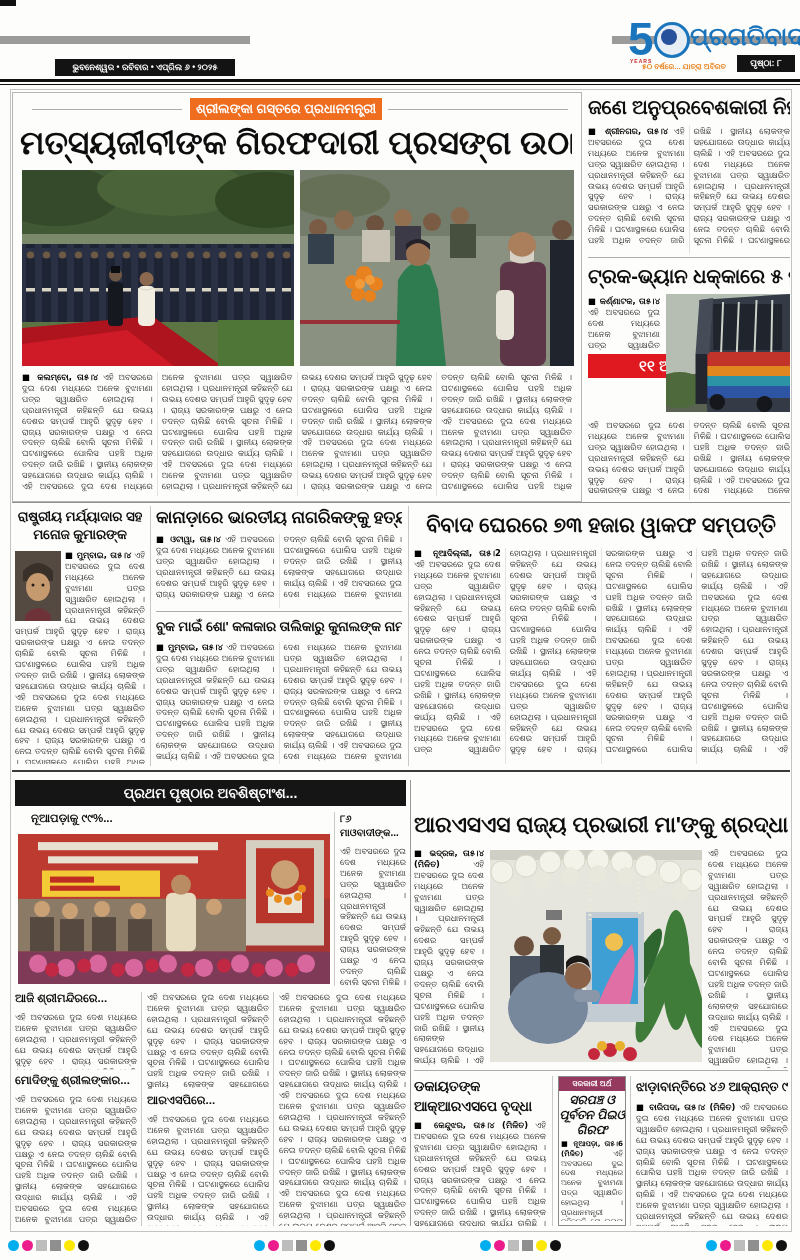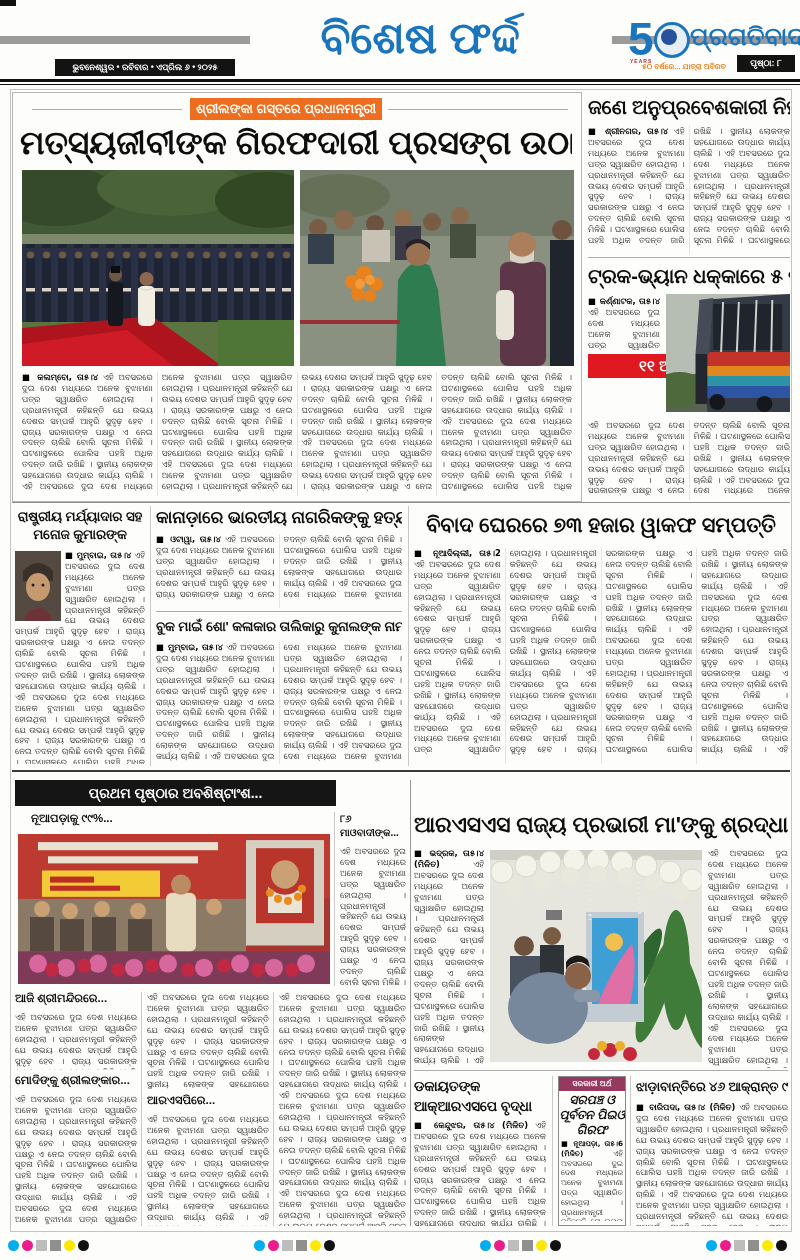--- a/index.html
+++ b/index.html
@@ -30,21 +30,20 @@
 </head>
 <body>
 
 <div id="page">
 
   <div class="abs" style="left:0;top:0;width:16px;height:6px;background:#111;"></div>
   <div class="abs" style="left:180;top:0;width:10px;height:4px;background:#111;"></div>
   <div class="abs" style="left:0px;top:36px;width:250px;height:8px;background:#9b9b9b;"></div>
   <div class="abs" style="left:612px;top:36px;width:188px;height:8px;background:#9b9b9b;"></div>
 
-  <div class="abs hl center" style="left:235px;top:6px;width:370px;height:66px;font-size:44px;line-height:64px;color:#1b75bc;">ବିଶେଷ ଫର୍ଦ୍ଦ</div>
 
   <div class="abs" style="left:55px;top:59px;width:180px;height:17px;background:#131313;color:#fff;font-size:8.5px;line-height:17px;text-align:center;font-weight:bold;">ଭୁବନେଶ୍ୱର • ରବିବାର • ଏପ୍ରିଲ ୬ • ୨୦୨୫</div>
 
   <div class="abs" style="left:628px;top:18px;width:170px;height:56px;">
     <span class="abs" style="left:0;top:-6px;font-size:46px;font-weight:800;color:#1b75bc;font-family:'Liberation Sans',sans-serif;">5</span>
     <span class="abs" style="left:26px;top:4px;width:30px;height:30px;border-radius:50%;border:3px solid #1b75bc;background:#e8eef6;"></span>
     <span class="abs" style="left:33px;top:11px;width:16px;height:16px;border-radius:50%;background:#27519b;"></span>
     <span class="abs" style="left:2px;top:40px;font-size:5px;color:#c22;letter-spacing:1px;font-weight:bold;">YEARS</span>
     <span class="abs" style="left:62px;top:4px;font-size:25px;font-weight:800;color:#1b75bc;white-space:nowrap;">ପ୍ରଗତିବାଦୀ</span>
     <span class="abs" style="left:14px;top:44px;font-size:7.5px;font-weight:bold;color:#e8821e;white-space:nowrap;">୫୦ ବର୍ଷରେ... ଯାତ୍ରା ଅବିରତ</span>
@@ -212,21 +211,21 @@
   <div class="abs vline" style="left:408px;top:506px;height:260px;"></div>
 
   <div class="abs hl center nw" style="left:414px;top:508px;width:374px;height:34px;font-size:21px;line-height:34px;">ବିବାଦ ଘେରରେ ୭୩ ହଜାର ୱାକଫ ସମ୍ପତ୍ତି</div>
   <div class="abs body-txt cols4" style="left:414px;top:548px;width:374px;height:216px;">
     <b class="byline">■ ନୂଆଦିଲ୍ଲୀ, ତା୫।2</b>
     <span> ଏହି ଅବସରରେ ଦୁଇ ଦେଶ ମଧ୍ୟରେ ଅନେକ ବୁଝାମଣା ପତ୍ର ସ୍ୱାକ୍ଷରିତ ହୋଇଥିଲା । ପ୍ରଧାନମନ୍ତ୍ରୀ କହିଛନ୍ତି ଯେ ଉଭୟ ଦେଶର ସମ୍ପର୍କ ଆହୁରି ସୁଦୃଢ଼ ହେବ । ରାଜ୍ୟ ସରକାରଙ୍କ ପକ୍ଷରୁ ଏ ନେଇ ତଦନ୍ତ ଚାଲିଛି ବୋଲି ସୂଚନା ମିଳିଛି । ଘଟଣାସ୍ଥଳରେ ପୋଲିସ ପହଞ୍ଚି ଅଧିକ ତଦନ୍ତ ଜାରି ରଖିଛି । ସ୍ଥାନୀୟ ଲୋକଙ୍କ ସହଯୋଗରେ ଉଦ୍ଧାର କାର୍ଯ୍ୟ ଚାଲିଛି । ଏହି ଅବସରରେ ଦୁଇ ଦେଶ ମଧ୍ୟରେ ଅନେକ ବୁଝାମଣା ପତ୍ର ସ୍ୱାକ୍ଷରିତ ହୋଇଥିଲା । ପ୍ରଧାନମନ୍ତ୍ରୀ କହିଛନ୍ତି ଯେ ଉଭୟ ଦେଶର ସମ୍ପର୍କ ଆହୁରି ସୁଦୃଢ଼ ହେବ । ରାଜ୍ୟ ସରକାରଙ୍କ ପକ୍ଷରୁ ଏ ନେଇ ତଦନ୍ତ ଚାଲିଛି ବୋଲି ସୂଚନା ମିଳିଛି । ଘଟଣାସ୍ଥଳରେ ପୋଲିସ ପହଞ୍ଚି ଅଧିକ ତଦନ୍ତ ଜାରି ରଖିଛି । ସ୍ଥାନୀୟ ଲୋକଙ୍କ ସହଯୋଗରେ ଉଦ୍ଧାର କାର୍ଯ୍ୟ ଚାଲିଛି । ଏହି ଅବସରରେ ଦୁଇ ଦେଶ ମଧ୍ୟରେ ଅନେକ ବୁଝାମଣା ପତ୍ର ସ୍ୱାକ୍ଷରିତ ହୋଇଥିଲା । ପ୍ରଧାନମନ୍ତ୍ରୀ କହିଛନ୍ତି ଯେ ଉଭୟ ଦେଶର ସମ୍ପର୍କ ଆହୁରି ସୁଦୃଢ଼ ହେବ । ରାଜ୍ୟ ସରକାରଙ୍କ ପକ୍ଷରୁ ଏ ନେଇ ତଦନ୍ତ ଚାଲିଛି ବୋଲି ସୂଚନା ମିଳିଛି । ଘଟଣାସ୍ଥଳରେ ପୋଲିସ ପହଞ୍ଚି ଅଧିକ ତଦନ୍ତ ଜାରି ରଖିଛି । ସ୍ଥାନୀୟ ଲୋକଙ୍କ ସହଯୋଗରେ ଉଦ୍ଧାର କାର୍ଯ୍ୟ ଚାଲିଛି । ଏହି ଅବସରରେ ଦୁଇ ଦେଶ ମଧ୍ୟରେ ଅନେକ ବୁଝାମଣା ପତ୍ର ସ୍ୱାକ୍ଷରିତ ହୋଇଥିଲା । ପ୍ରଧାନମନ୍ତ୍ରୀ କହିଛନ୍ତି ଯେ ଉଭୟ ଦେଶର ସମ୍ପର୍କ ଆହୁରି ସୁଦୃଢ଼ ହେବ । ରାଜ୍ୟ ସରକାରଙ୍କ ପକ୍ଷରୁ ଏ ନେଇ ତଦନ୍ତ ଚାଲିଛି ବୋଲି ସୂଚନା ମିଳିଛି । ଘଟଣାସ୍ଥଳରେ ପୋଲିସ ପହଞ୍ଚି ଅଧିକ ତଦନ୍ତ ଜାରି ରଖିଛି । ସ୍ଥାନୀୟ ଲୋକଙ୍କ ସହଯୋଗରେ ଉଦ୍ଧାର କାର୍ଯ୍ୟ ଚାଲିଛି । ଏହି ଅବସରରେ ଦୁଇ ଦେଶ ମଧ୍ୟରେ ଅନେକ ବୁଝାମଣା ପତ୍ର ସ୍ୱାକ୍ଷରିତ ହୋଇଥିଲା । ପ୍ରଧାନମନ୍ତ୍ରୀ କହିଛନ୍ତି ଯେ ଉଭୟ ଦେଶର ସମ୍ପର୍କ ଆହୁରି ସୁଦୃଢ଼ ହେବ । ରାଜ୍ୟ ସରକାରଙ୍କ ପକ୍ଷରୁ ଏ ନେଇ ତଦନ୍ତ ଚାଲିଛି ବୋଲି ସୂଚନା ମିଳିଛି । ଘଟଣାସ୍ଥଳରେ ପୋଲିସ ପହଞ୍ଚି ଅଧିକ ତଦନ୍ତ ଜାରି ରଖିଛି । ସ୍ଥାନୀୟ ଲୋକଙ୍କ ସହଯୋଗରେ ଉଦ୍ଧାର କାର୍ଯ୍ୟ ଚାଲିଛି । ଏହି ଅବସରରେ ଦୁଇ ଦେଶ ମଧ୍ୟରେ ଅନେକ ବୁଝାମଣା ପତ୍ର ସ୍ୱାକ୍ଷରିତ ହୋଇଥିଲା । ପ୍ରଧାନମନ୍ତ୍ରୀ କହିଛନ୍ତି ଯେ ଉଭୟ ଦେଶର ସମ୍ପର୍କ ଆହୁରି ସୁଦୃଢ଼ ହେବ । ରାଜ୍ୟ ସରକାରଙ୍କ ପକ୍ଷରୁ ଏ ନେଇ ତଦନ୍ତ ଚାଲିଛି ବୋଲି ସୂଚନା ମିଳିଛି । ଘଟଣାସ୍ଥଳରେ ପୋଲିସ ପହଞ୍ଚି ଅଧିକ ତଦନ୍ତ ଜାରି ରଖିଛି । ସ୍ଥାନୀୟ ଲୋକଙ୍କ ସହଯୋଗରେ ଉଦ୍ଧାର କାର୍ଯ୍ୟ ଚାଲିଛି । ଏହି ଅବସରରେ ଦୁଇ ଦେଶ ମଧ୍ୟରେ ଅନେକ ବୁଝାମଣା ପତ୍ର ସ୍ୱାକ୍ଷରିତ ହୋଇଥିଲା । ପ୍ରଧାନମନ୍ତ୍ରୀ କହିଛନ୍ତି ଯେ ଉଭୟ ଦେଶର ସମ୍ପର୍କ ଆହୁରି ସୁଦୃଢ଼ ହେବ । ରାଜ୍ୟ ସରକାରଙ୍କ ପକ୍ଷରୁ ଏ ନେଇ ତଦନ୍ତ ଚାଲିଛି ବୋଲି ସୂଚନା ମିଳିଛି । ଘଟଣାସ୍ଥଳରେ ପୋଲିସ ପହଞ୍ଚି ଅଧିକ ତଦନ୍ତ ଜାରି ରଖିଛି । ସ୍ଥାନୀୟ ଲୋକଙ୍କ ସହଯୋଗରେ ଉଦ୍ଧାର କାର୍ଯ୍ୟ ଚାଲିଛି । </span>
   </div>
 
   <div class="abs" style="left:12px;top:770px;width:778px;height:2px;background:#3a3a3a;"></div>
 
-  <div class="abs ribbon center" style="left:15px;top:780px;width:321px;height:26px;font-size:14px;line-height:26px;">ପ୍ରଥମ ପୃଷ୍ଠାର ଅବଶିଷ୍ଟାଂଶ...</div>
+  <div class="abs ribbon center" style="left:15px;top:780px;width:391px;height:26px;font-size:14px;line-height:26px;">ପ୍ରଥମ ପୃଷ୍ଠାର ଅବଶିଷ୍ଟାଂଶ...</div>
   <div class="abs sub" style="left:31px;top:812px;width:180px;height:16px;">ନୂଆପଡ଼ାକୁ ୯୯%...</div>
 
   <div class="abs photo" style="left:18px;top:834px;width:312px;height:150px;">
     <svg viewBox="0 0 312 148" preserveAspectRatio="none">
       <rect width="312" height="148" fill="#a8352f"></rect>
       <rect width="312" height="64" fill="#bc3a30"></rect>
       <g fill="#e9e2d2">
           <rect x="20" y="8" width="180" height="8"></rect>
           <rect x="30" y="22" width="150" height="7"></rect>
         </g>

